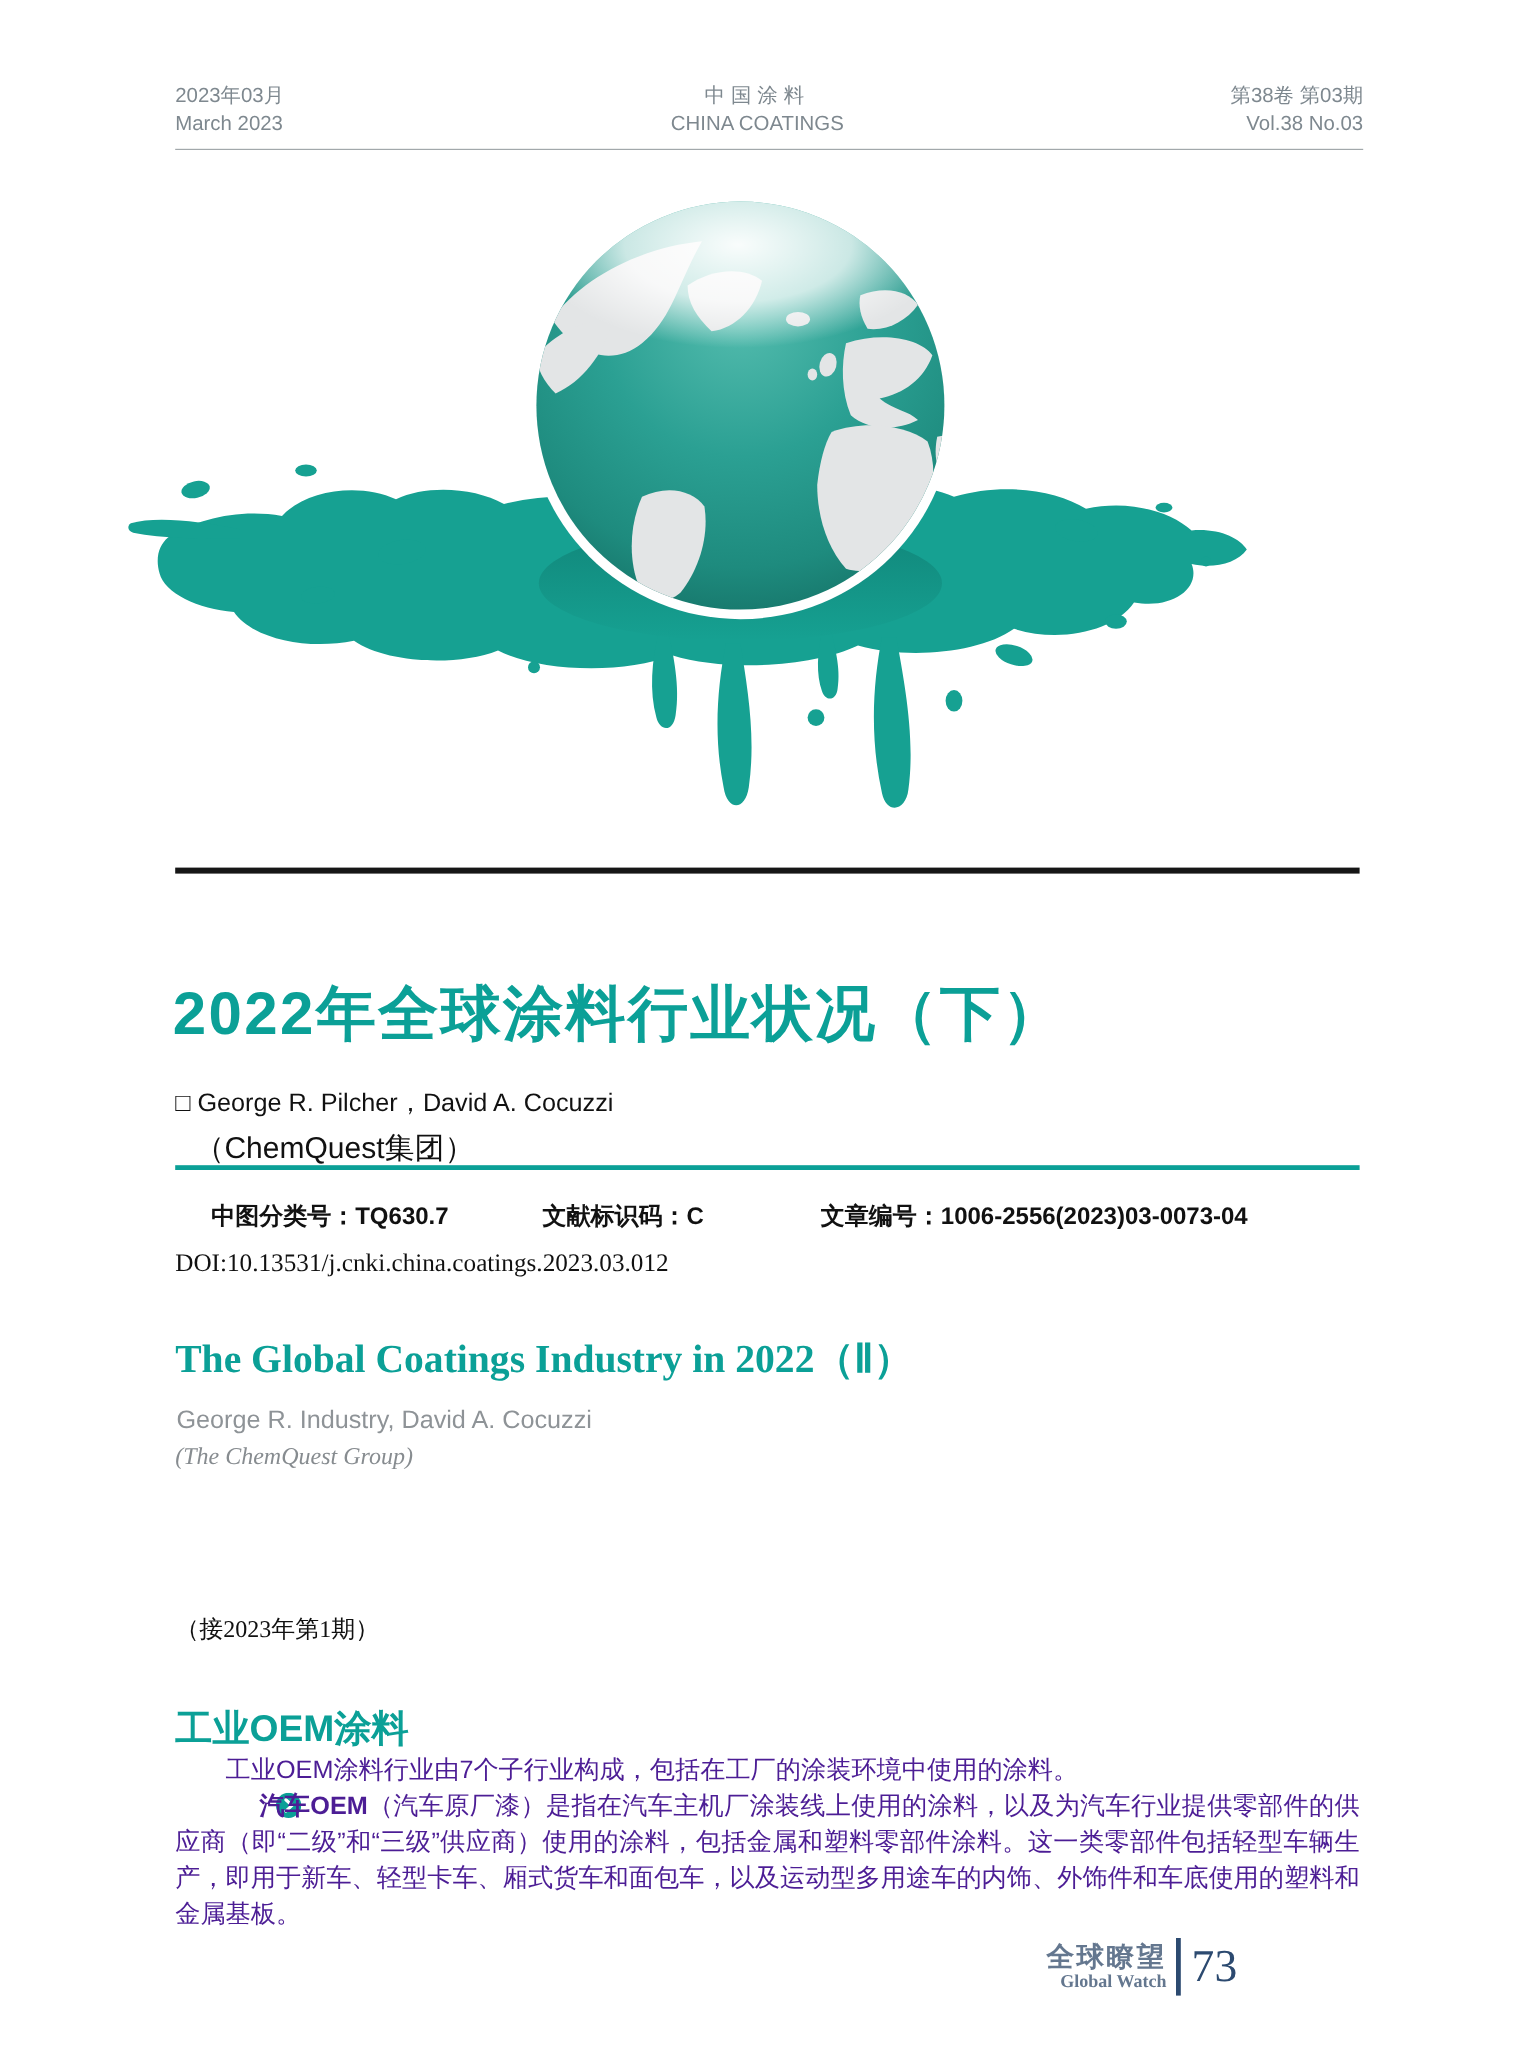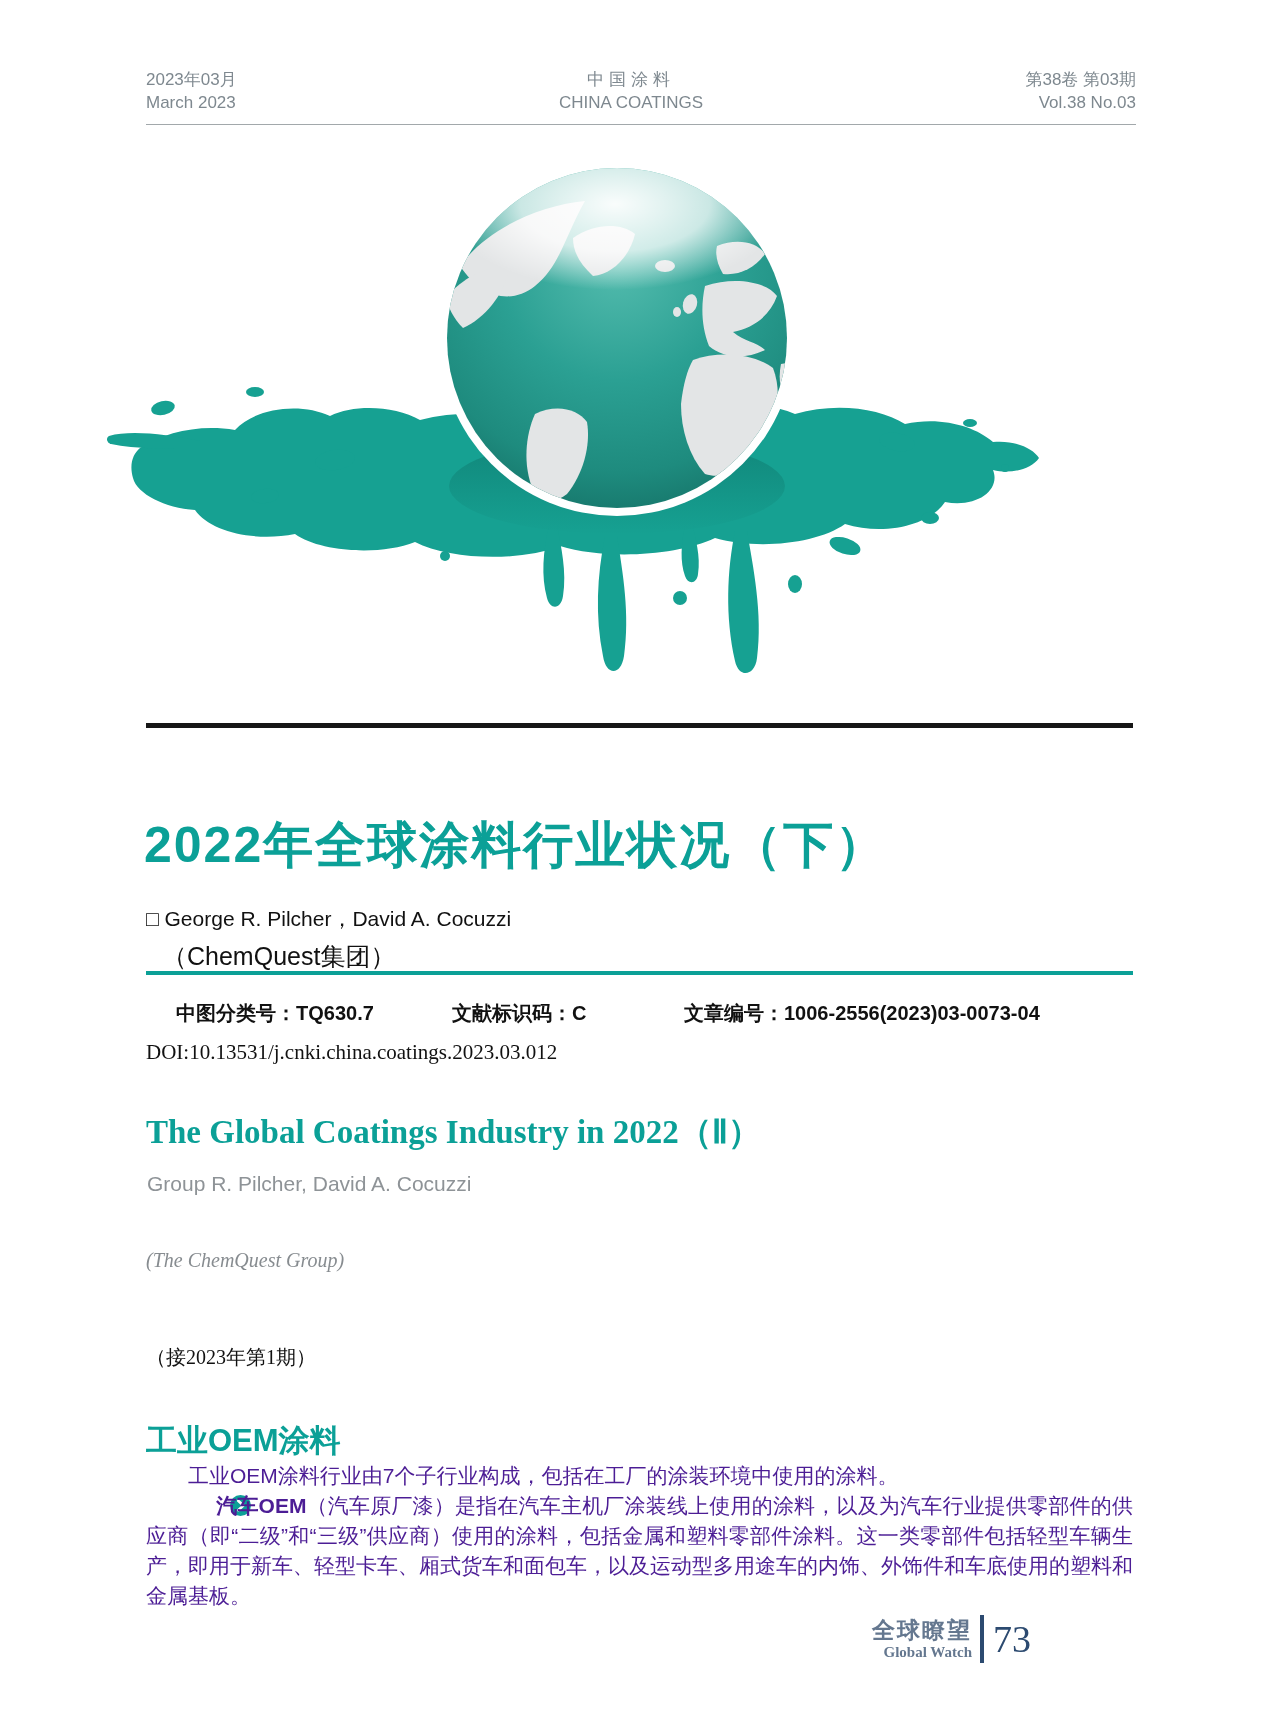--- a/index.html
+++ b/index.html
@@ -42,21 +42,21 @@
   .meta-row .m2{position:absolute; left:278px;}
   .meta-row .m3{position:absolute; left:510px;}
   .doi-line{position:absolute; left:146px; top:1040px; font-family:"Liberation Serif", serif; font-size:21px; color:#111;}
   
   .en-title{
     position:absolute; left:146px; top:1110px; width:987px;
     font-family:"Liberation Serif", serif; font-weight:700;
     font-size:33px; color:#0ba097;
   }
   .en-authors{position:absolute; left:147px; top:1172px; font-size:21px; color:#8e9397;}
-  .en-affil{position:absolute; left:146px; top:1203px; font-family:"Liberation Serif", serif; font-style:italic; font-size:20px; color:#878c90;margin-top:46px;}
+  .en-affil{position:absolute; left:146px; top:1203px; font-family:"Liberation Serif", serif; font-style:italic; font-size:20px; color:#878c90;}
   
   .continue-note{position:absolute; left:146px; top:1344px; font-family:"Liberation Serif", serif; font-size:20px; color:#111;}
   .section-heading{position:absolute; left:146px; top:1420px; font-size:31px; font-weight:700; color:#0ba097;}
   .body-text{
     position:absolute; left:146px; top:1461px; width:987px;
     font-size:21px; line-height:30px; text-align:justify; color:#4c1d95;
   }
   .body-text p{margin:0; text-indent:42px;}
   .bullet{
     display:inline-block; width:21px; height:21px; margin-right:7px;
@@ -181,21 +181,21 @@
   <div class="teal-rule"></div>
 
   <div class="meta-row">
     <span class="m1">中图分类号：TQ630.7</span>
     <span class="m2">文献标识码：C</span>
     <span class="m3">文章编号：1006-2556(2023)03-0073-04</span>
   </div>
   <div class="doi-line">DOI:10.13531/j.cnki.china.coatings.2023.03.012</div>
 
   <div class="en-title">The Global Coatings Industry in 2022（Ⅱ）</div>
-  <div class="en-authors">Group R. Pilcher, David A. Cocuzzi</div>
+  <div class="en-authors">George R. Industry, David A. Cocuzzi</div>
   <div class="en-affil">(The ChemQuest Group)</div>
 
   <div class="continue-note">（接2023年第1期）</div>
   <div class="section-heading">工业OEM涂料</div>
 
   <div class="body-text">
     <p><span>工业OEM涂料行业由7个子行业构成，包括在工厂的涂装环境中使用的涂料。</span></p>
     <p><span class="bullet"><svg width="21" height="21" viewBox="0 0 21 21" xmlns="http://www.w3.org/2000/svg">
             <circle cx="10.5" cy="10.5" r="10.5" fill="#0ba097"></circle>
             <path d="M8.2 5.8 L13.4 10.5 L8.2 15.2" fill="none" stroke="#ffffff" stroke-width="2.6" stroke-linecap="round" stroke-linejoin="round"></path>

